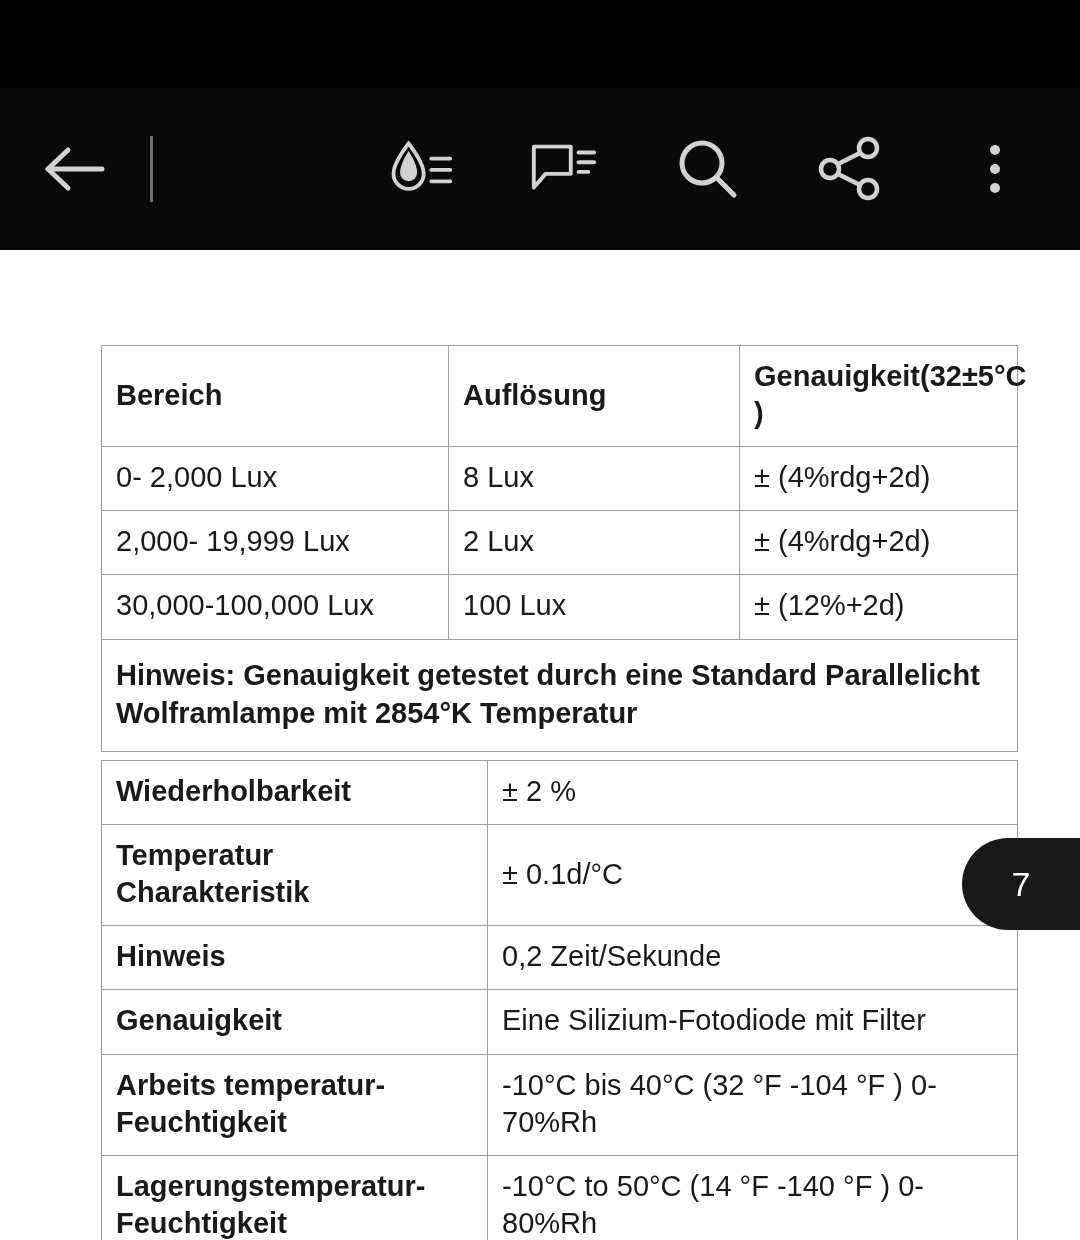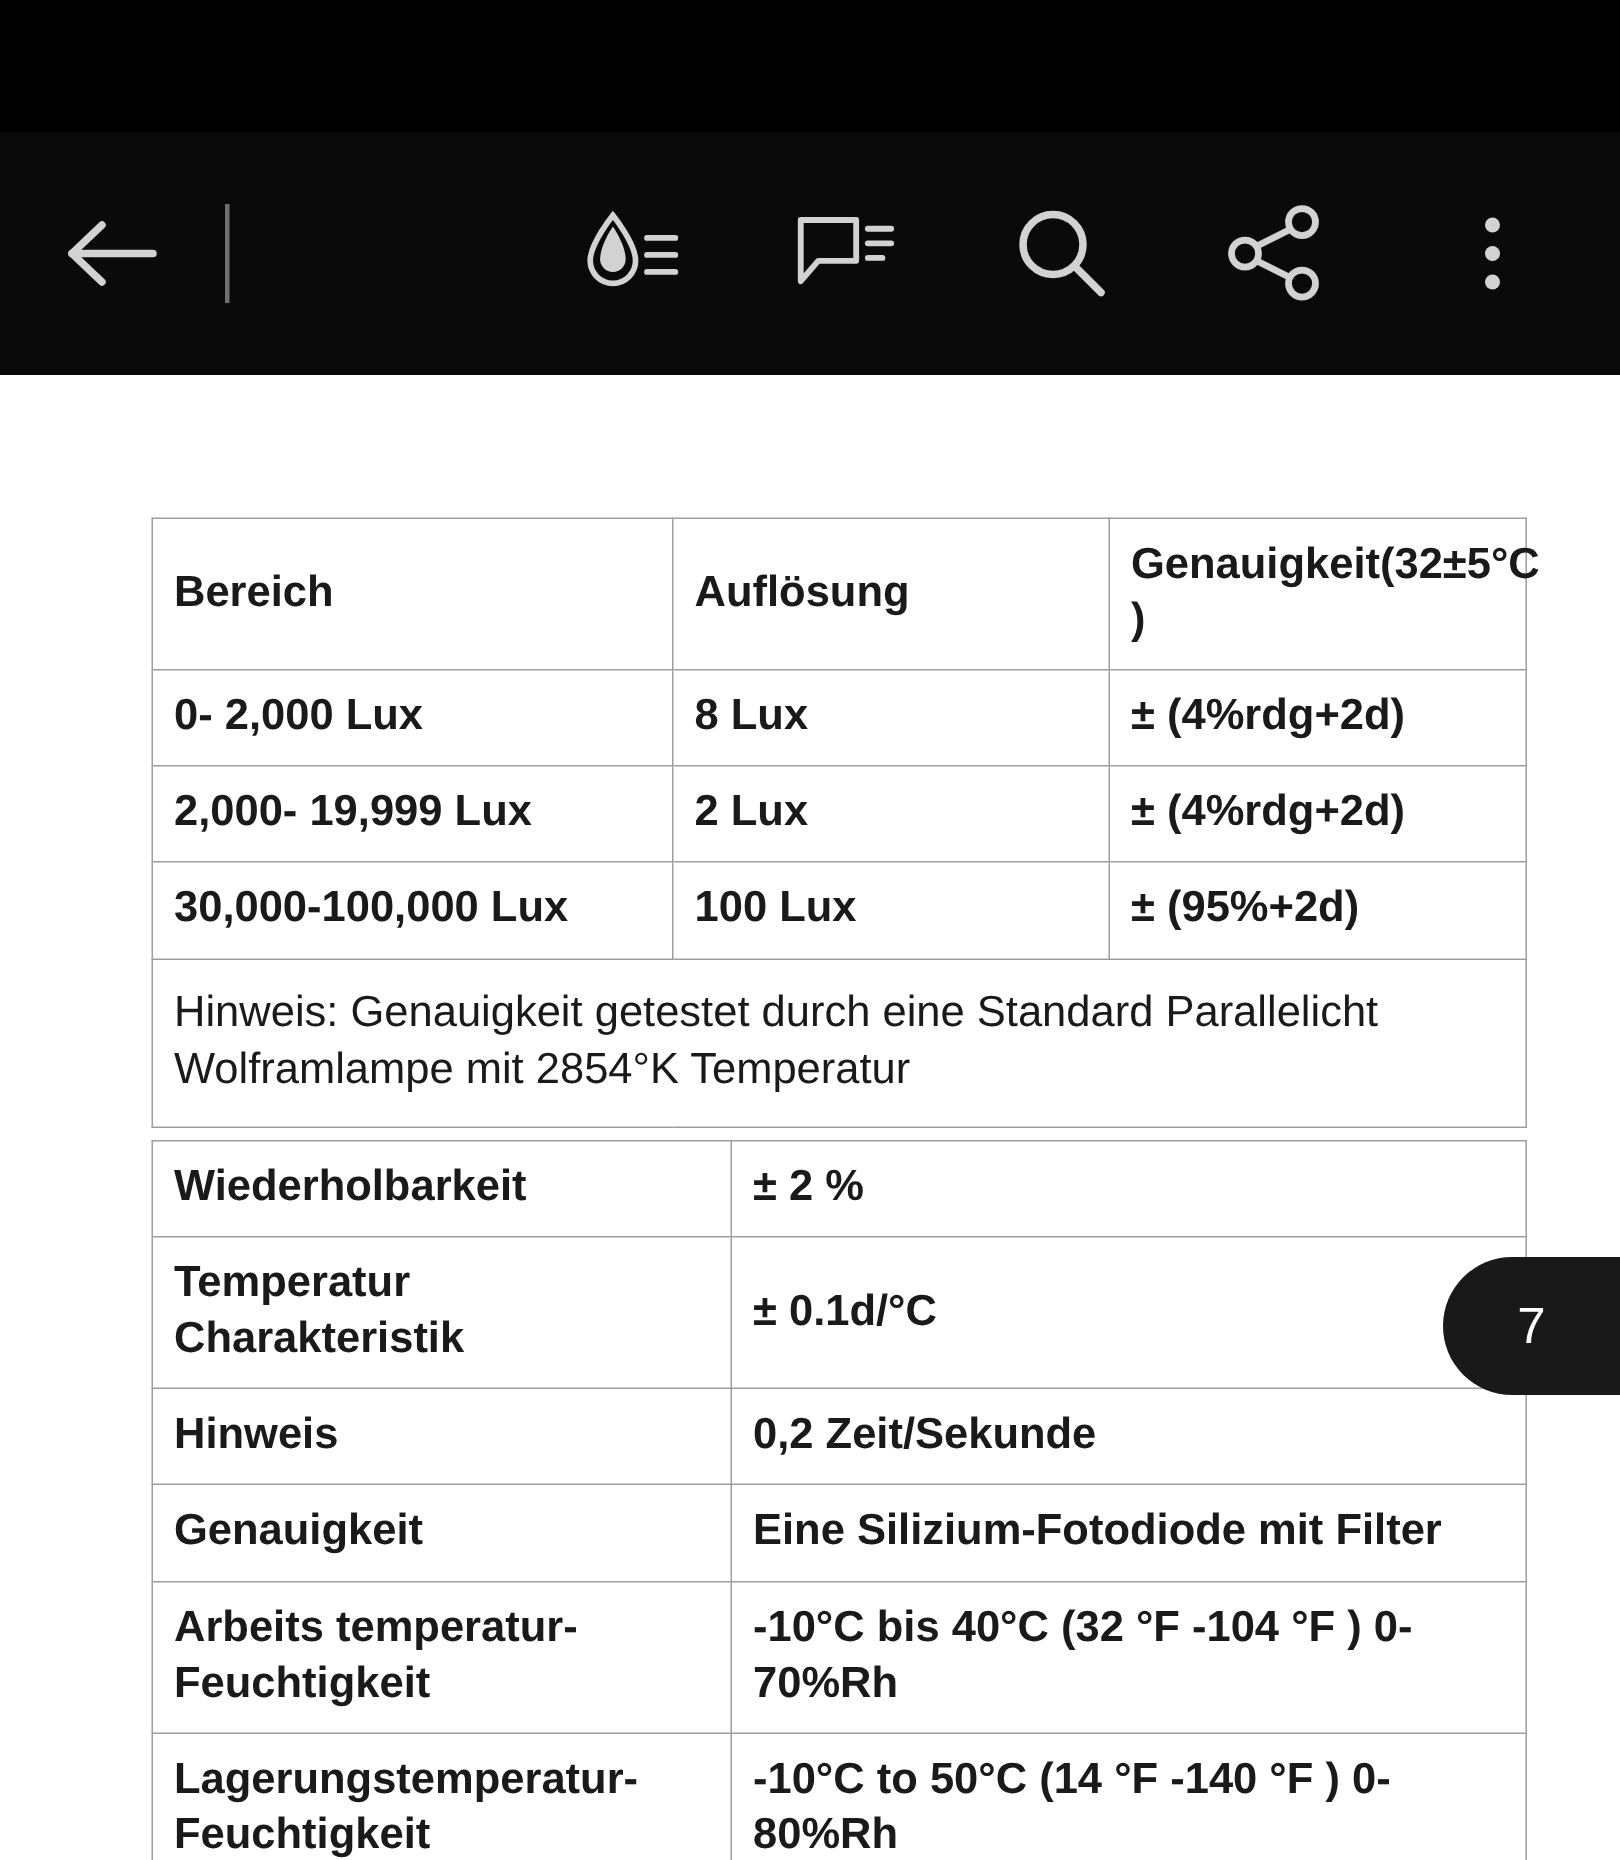--- a/index.html
+++ b/index.html
@@ -99,31 +99,30 @@
     background: #fff;
   }
   table.spec td {
     border: 1.5px solid #9e9e9e;
     padding: 12px 14px 14px 14px;
     font-size: 29px;
     line-height: 1.28;
     color: #1a1a1a;
     vertical-align: middle;
     font-family: "Liberation Sans", sans-serif;
-    font-weight: bold;
   }
   table.spec td.bold {
     font-weight: bold;
   }
 
   #table-ranges { top: 95px; border-radius: 32px; }
   #table-ranges td.c1 { width: 318px; }
   #table-ranges td.c2 { width: 262px; }
   #table-ranges td.note {
-    font-weight: normal;
+    font-weight: bold;
     padding: 16px 14px 18px 14px;
     line-height: 1.33;
     margin-top: 37px;
   }
 
   #table-specs { top: 510px; }
   #table-specs td.k {
     width: 357px;
     font-weight: bold;
   }
@@ -235,21 +234,21 @@
           <td>± (4%rdg+2d)</td>
         </tr>
         <tr>
           <td class="c1">2,000- 19,999 Lux</td>
           <td class="c2">2 Lux</td>
           <td>± (4%rdg+2d)</td>
         </tr>
         <tr>
           <td class="c1">30,000-100,000 Lux</td>
           <td class="c2">100 Lux</td>
-          <td>± (95%+2d)</td>
+          <td>± (12%+2d)</td>
         </tr>
         <tr>
           <td class="note" colspan="3">Hinweis: Genauigkeit getestet durch eine Standard Parallelicht Wolframlampe mit 2854°K Temperatur</td>
         </tr>
       </tbody>
     </table>
 
     <table class="spec" id="table-specs">
       <tbody>
         <tr>

